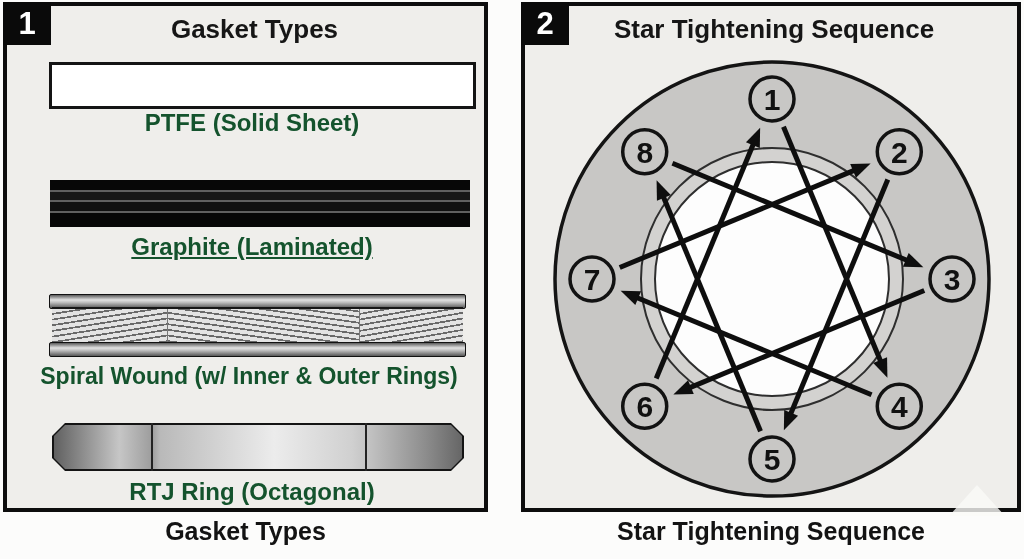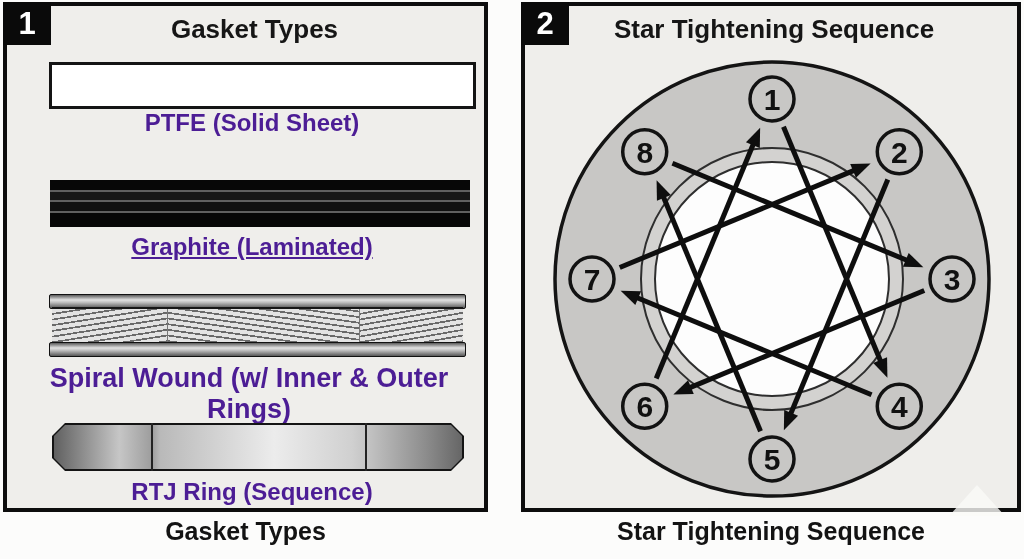--- a/index.html
+++ b/index.html
@@ -8,21 +8,21 @@
     border:4px solid #0d0d0d;box-sizing:border-box;}
   #panel1{left:3px;width:485px;}
   #panel2{left:521px;width:500px;}
   .badge{position:absolute;top:-4px;left:-4px;width:48px;height:43px;background:#0a0a0a;
     color:#fff;font-size:31px;font-weight:bold;text-align:center;line-height:43px;}
   .panel-title{position:absolute;top:8px;left:0;right:0;text-align:center;
     font-size:26px;font-weight:bold;color:#161616;}
   #panel1 .panel-title{transform:translateX(9px);}
   #panel2 .panel-title{transform:translateX(3px);}
   .glabel{position:absolute;left:30px;width:430px;text-align:center;
-    font-size:24px;font-weight:bold;color:#4c1d95;}
+    font-size:24px;font-weight:bold;color:#14532d;}
   
   .ptfe{position:absolute;left:42px;top:56px;width:421px;height:41px;background:#ffffff;
     border:3px solid #141414;}
   
   .graphite{position:absolute;left:43px;top:174px;width:420px;height:47px;background:
     linear-gradient(180deg,#070707 0,#070707 10px,#606060 10px,#606060 12px,
       #171717 12px,#171717 20px,#606060 20px,#606060 22px,
       #101010 22px,#101010 31px,#606060 31px,#606060 33px,#070707 33px,#070707 100%);}
   
   .spiral{position:absolute;left:42px;top:288px;width:417px;height:63px;}
@@ -72,28 +72,28 @@
 
   <div class="spiral">
     <div class="metal-strip strip-top"></div>
     <div class="windings">
       <div class="seg seg1"></div>
       <div class="seg seg2"></div>
       <div class="seg seg3"></div>
     </div>
     <div class="metal-strip strip-bottom"></div>
   </div>
-  <div class="glabel" style="top:357px;font-size:27px;left:12px;width:460px;">Spiral Wound (w/ Inner &amp; Outer Rings)</div>
+  <div class="glabel" style="top:357px;font-size:23px;left:12px;width:460px;">Spiral Wound (w/ Inner &amp; Outer Rings)</div>
 
   <div class="rtj">
     <div class="rtj-inner"></div>
     <div class="rtj-div" style="left:99px;"></div>
     <div class="rtj-div" style="left:313px;"></div>
   </div>
-  <div class="glabel" style="top:472px;">RTJ Ring (Sequence)</div>
+  <div class="glabel" style="top:472px;">RTJ Ring (Octagonal)</div>
 </div>
 
 <div class="panel" id="panel2">
   <div class="badge">2</div>
   <div class="panel-title">Star Tightening Sequence</div>
   <svg id="flange" width="488" height="500" viewBox="0 0 488 500">
       <circle cx="245" cy="271" r="217" fill="#c8c7c5" stroke="#141414" stroke-width="3.5"></circle>
       <circle cx="245" cy="271" r="131" fill="#d3d2d0" stroke="#2e2e2e" stroke-width="2"></circle>
       <circle cx="245" cy="271" r="117" fill="#fdfdfd" stroke="#2e2e2e" stroke-width="2"></circle>
       <line x1="256.48050297095267" y1="118.7163859753386" x2="355.8238330218797" y2="358.5524007155932" stroke="#0e0e0e" stroke-width="5"></line>

